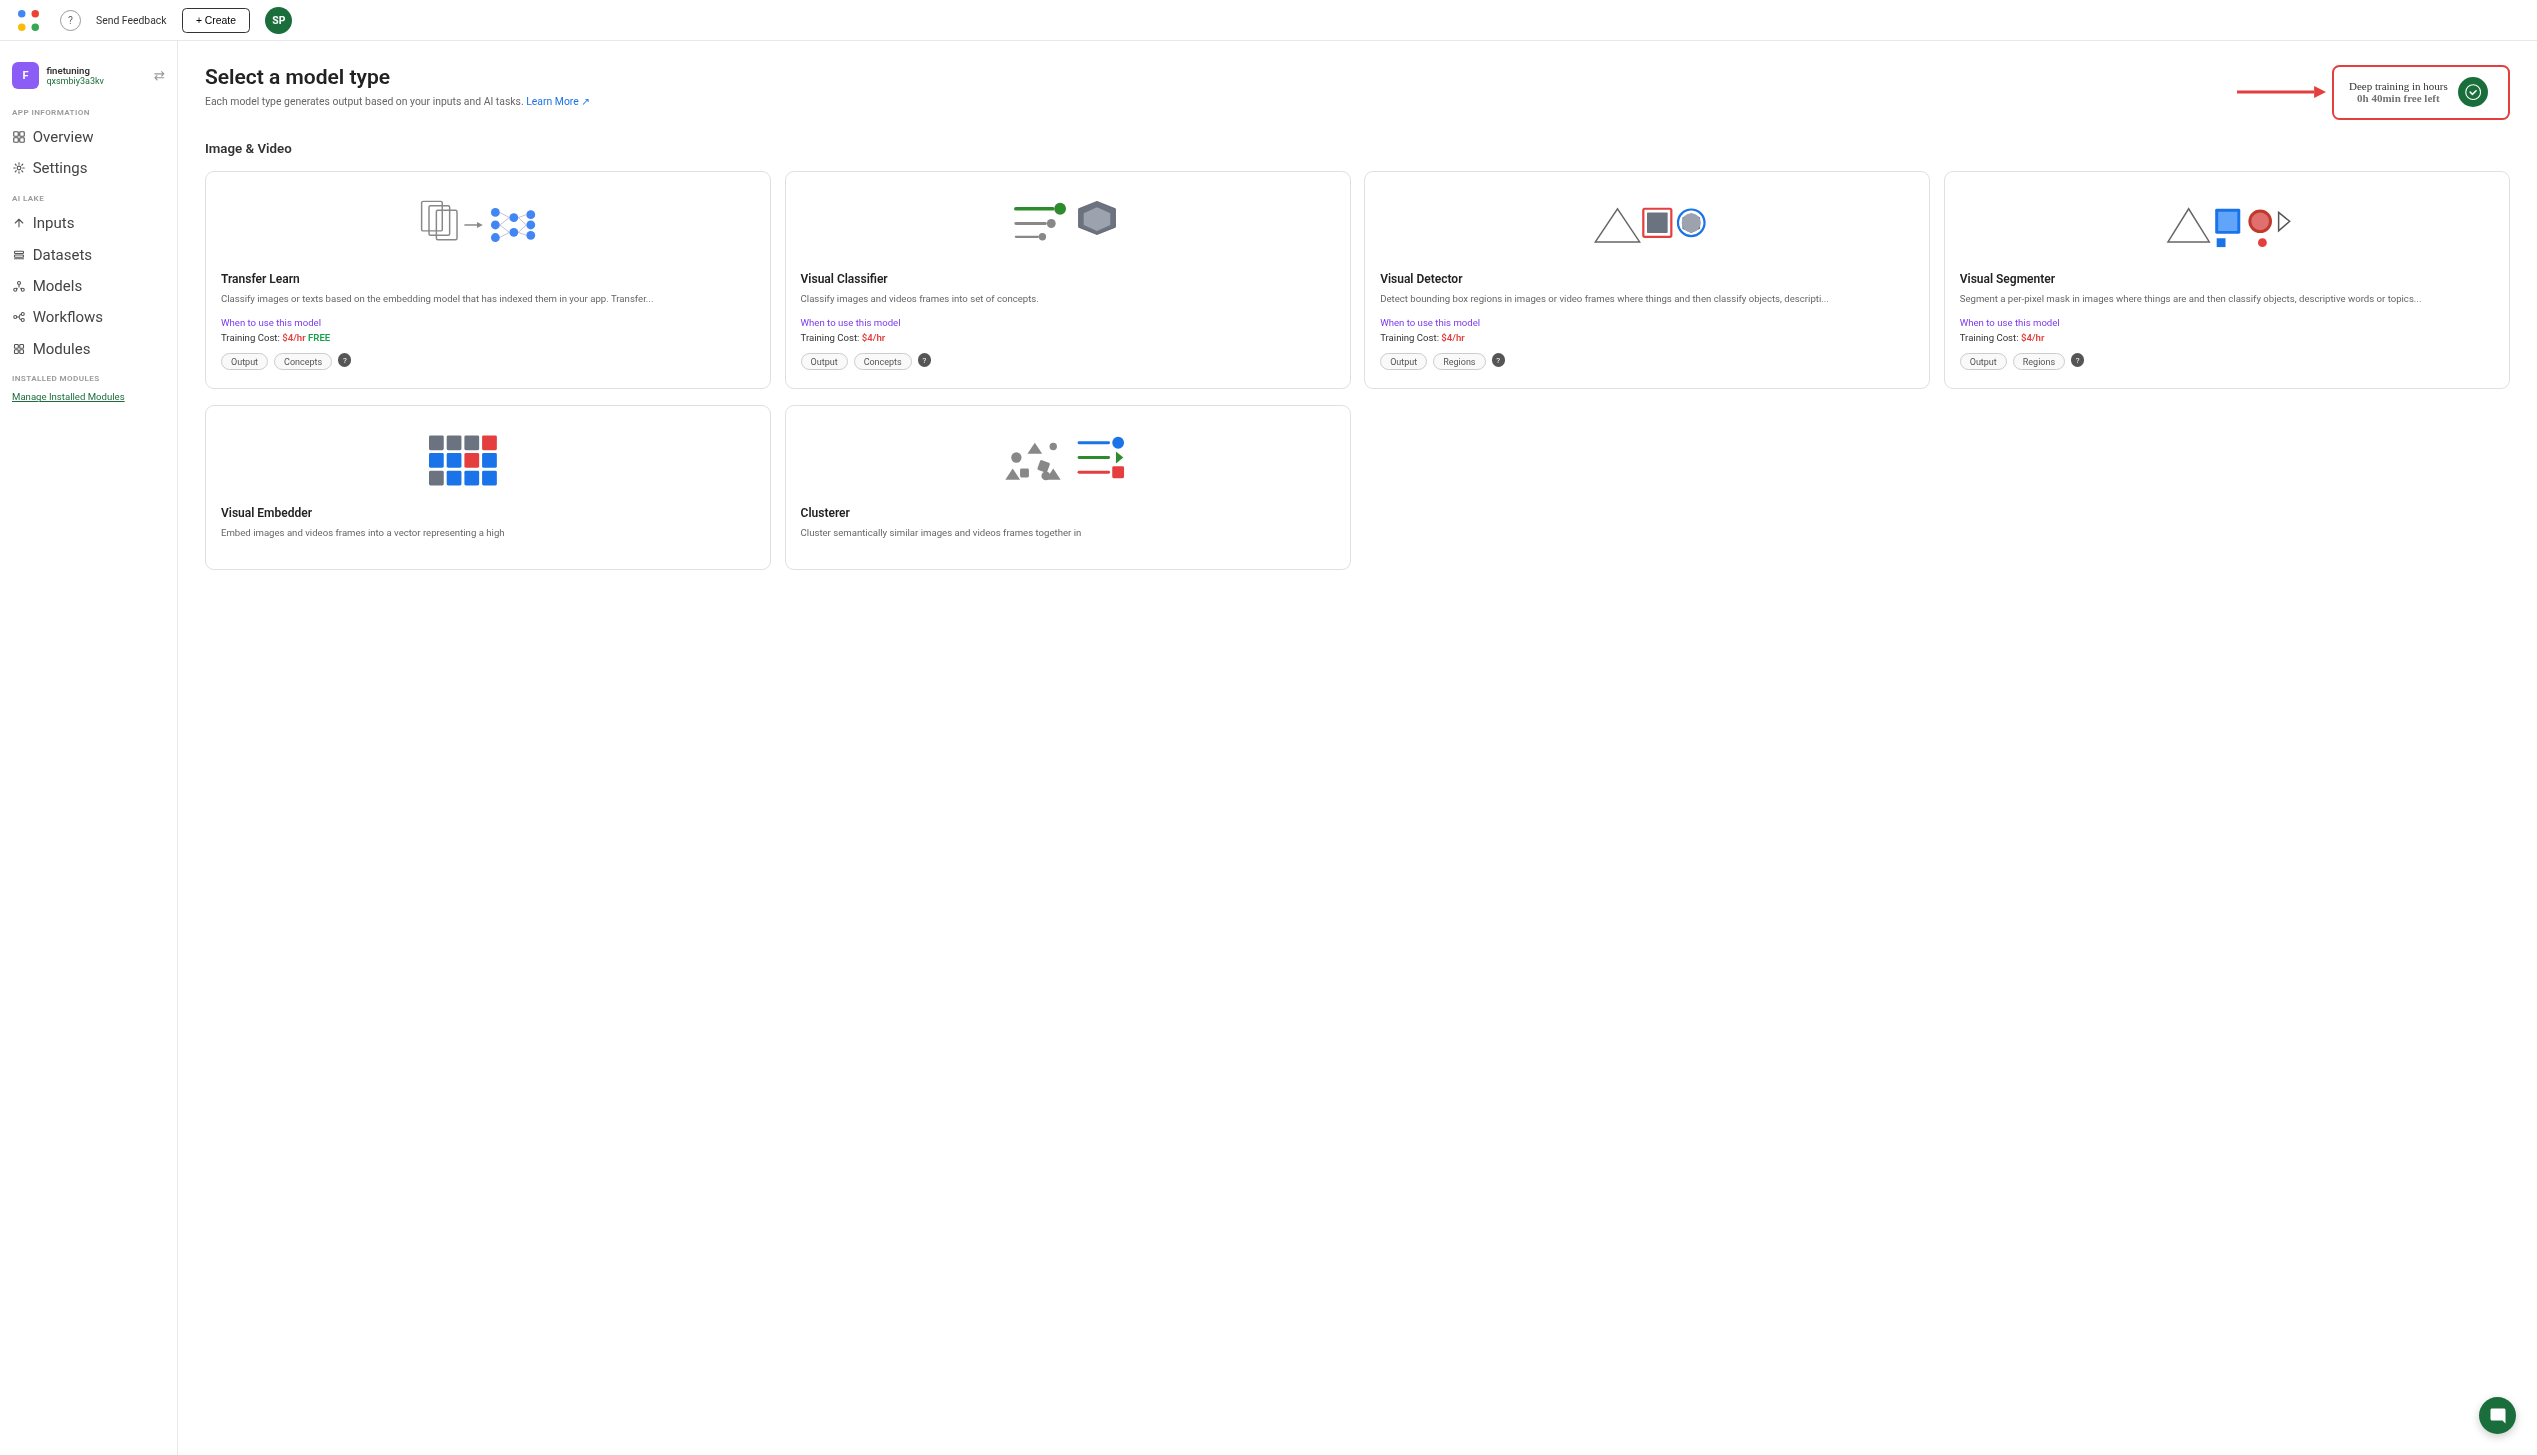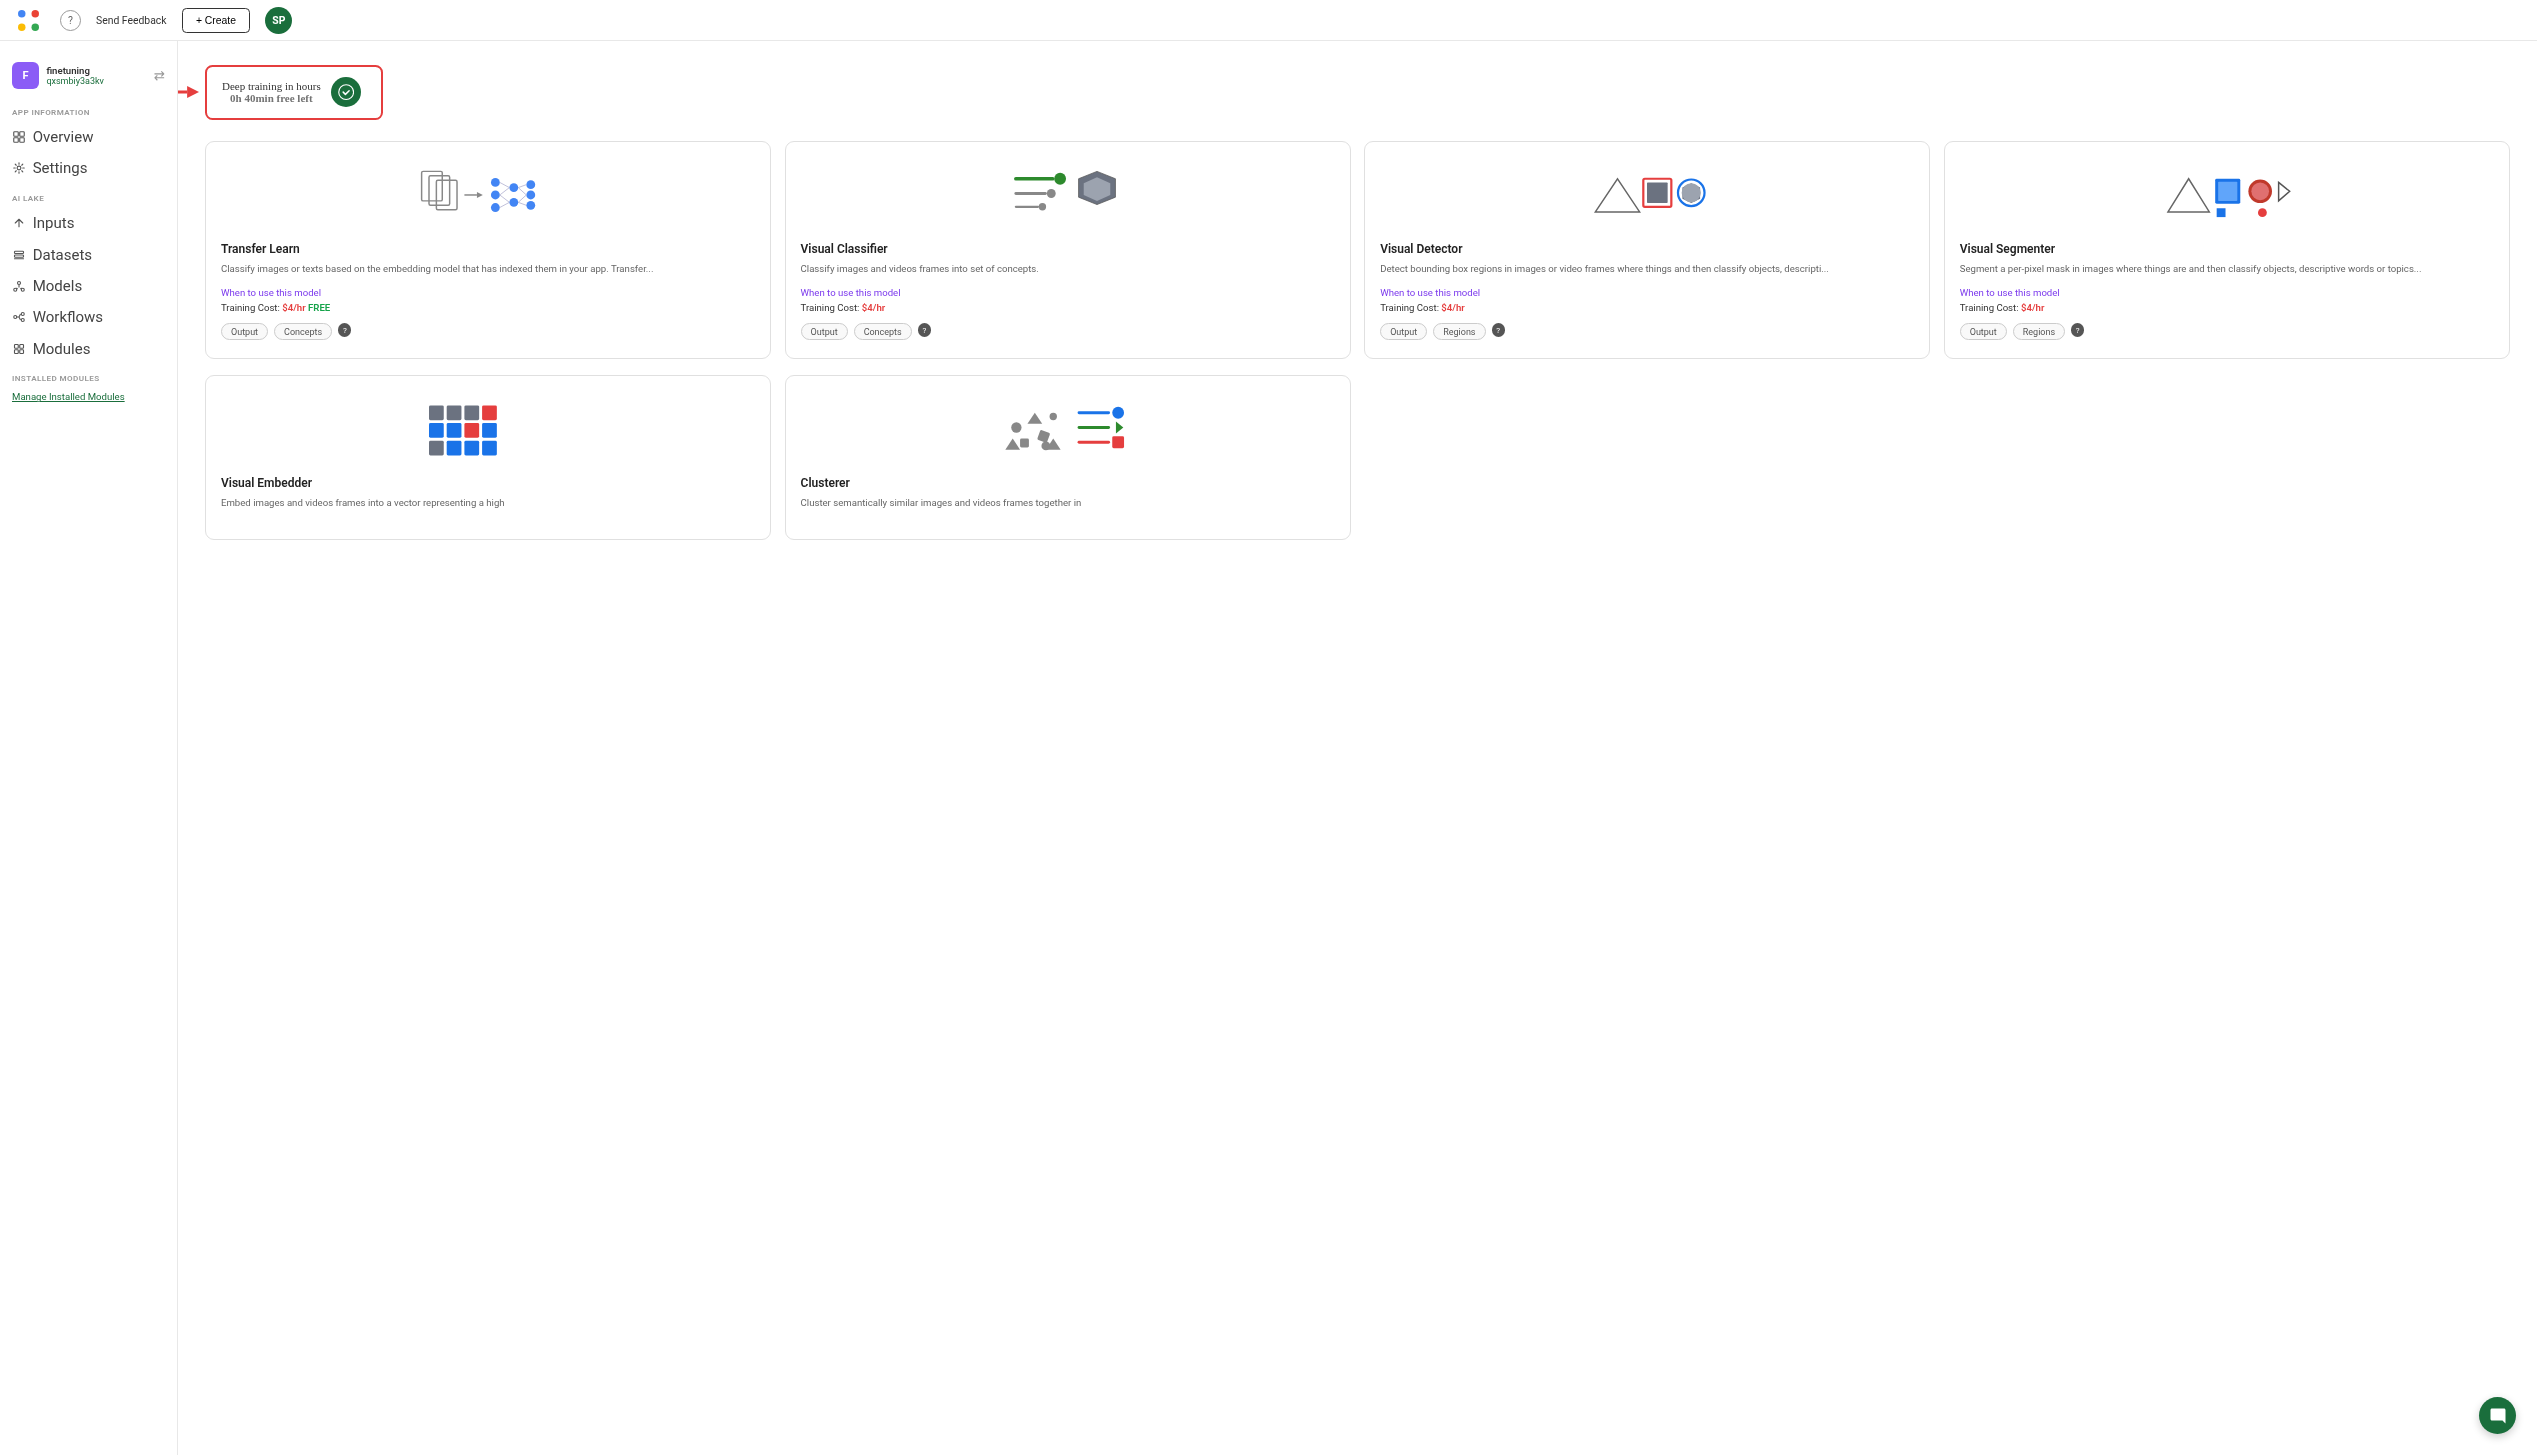--- a/index.html
+++ b/index.html
@@ -189,20 +189,27 @@
     </div>
 
     <div class="sidebar-installed">
       <div class="sidebar-installed-label">Installed Modules</div>
       <a class="manage-link">Manage Installed Modules</a>
     </div>
   </aside>
 
   <main class="main">
     <div class="page-header">
+      <div class="page-title-area">
+        <h1 class="page-title">Select a model type</h1>
+        <p class="page-subtitle">
+          <span>Each model type generates output based on your inputs and AI tasks.</span>
+          <a> <span>Learn More</span> ↗</a>
+        </p>
+      </div>
       <div class="training-badge-wrapper">
 
         <div style="display:flex; align-items:center; gap:0; position:absolute; right:100%; top:50%; transform:translateY(-50%); margin-right:6px;">
           <svg width="89" height="24" viewBox="0 0 120 32">
             <line x1="0" y1="16" x2="104" y2="16" stroke="#e53e3e" stroke-width="4"></line>
             <polygon points="104,8 120,16 104,24" fill="#e53e3e"></polygon>
           </svg>
         </div>
         <div class="training-badge">
           <div class="training-badge-text">
@@ -212,20 +219,21 @@
           <div class="training-badge-icon">
             <svg width="16.3" height="16.3" viewBox="0 0 22 22" fill="none">
               <circle cx="11" cy="11" r="10" stroke="white" stroke-width="1.5"></circle>
               <path d="M7 11l3 3 5-5" stroke="white" stroke-width="2" stroke-linecap="round" stroke-linejoin="round"></path>
             </svg>
           </div>
         </div>
       </div>
     </div>
 
+    <div class="section-title">Image &amp; Video</div>
 
     <div class="model-grid">
 
       <div class="model-card">
         <div class="model-card-img">
           <svg width="148" height="59" viewBox="0 0 200 80">
 
             <rect x="10" y="10" width="28" height="40" rx="2" fill="none" stroke="#888" stroke-width="2"></rect>
             <rect x="20" y="16" width="28" height="40" rx="2" fill="none" stroke="#888" stroke-width="2"></rect>
             <rect x="30" y="22" width="28" height="40" rx="2" fill="none" stroke="#888" stroke-width="2"></rect>

